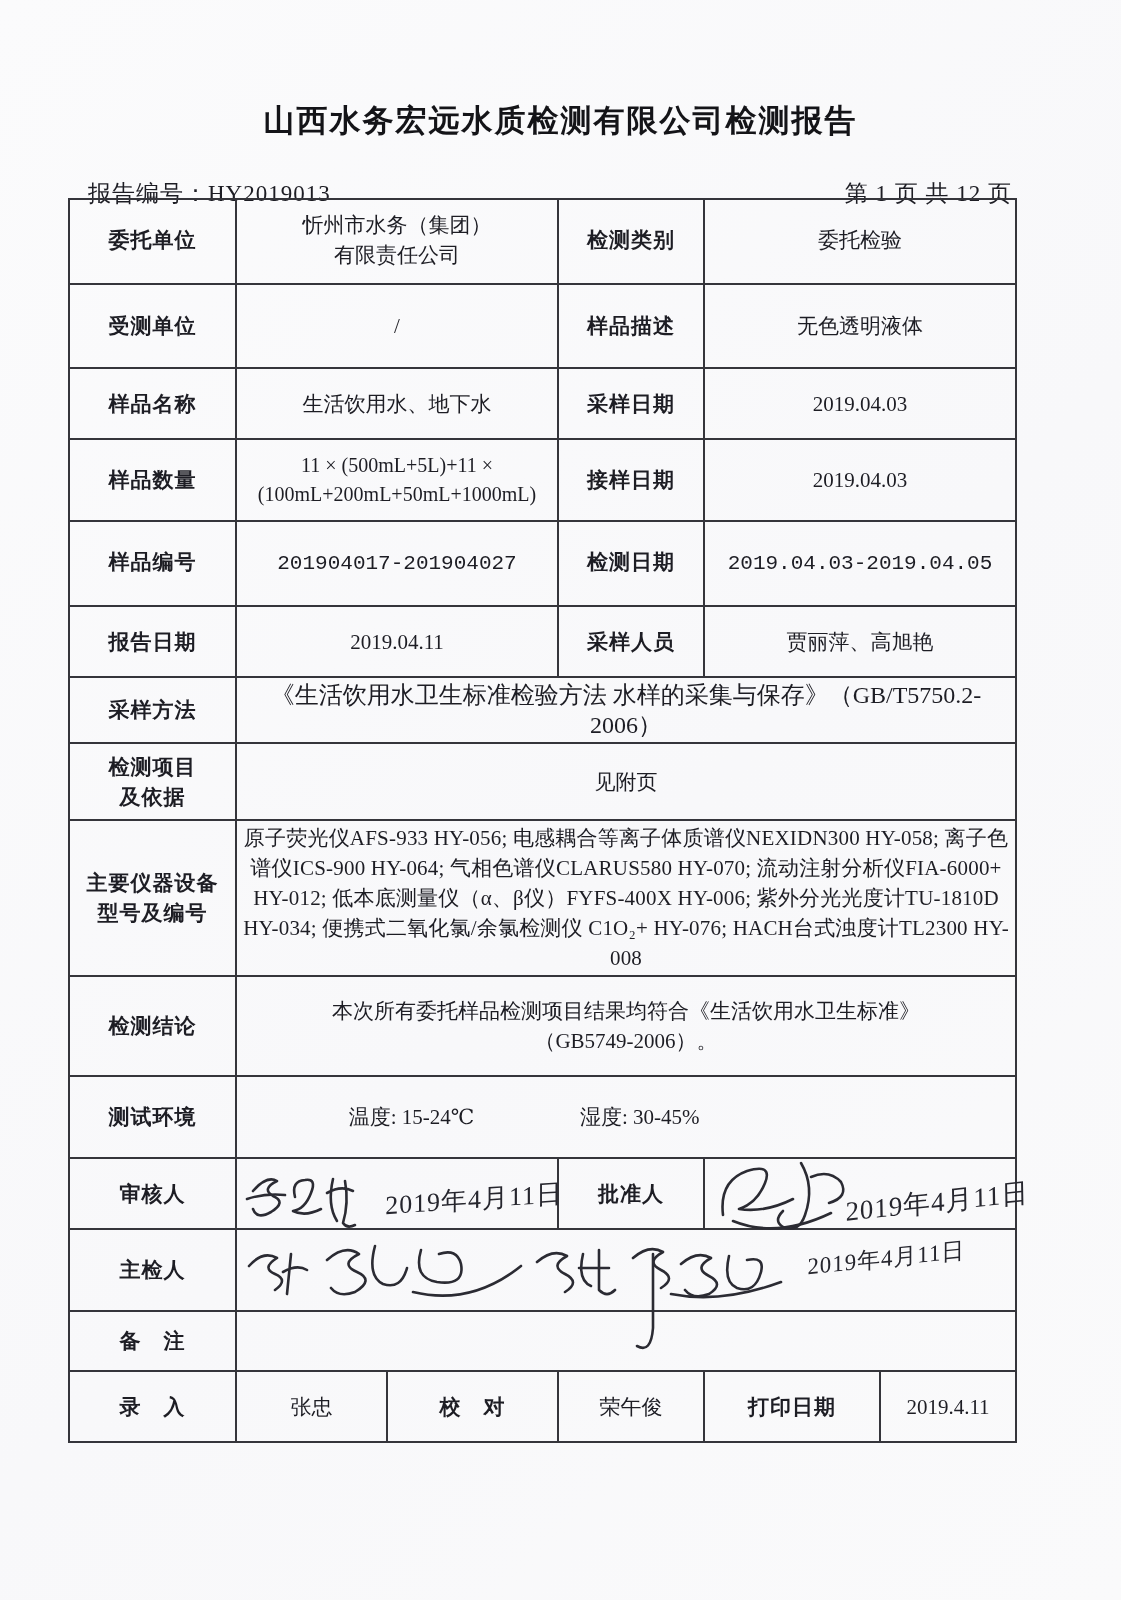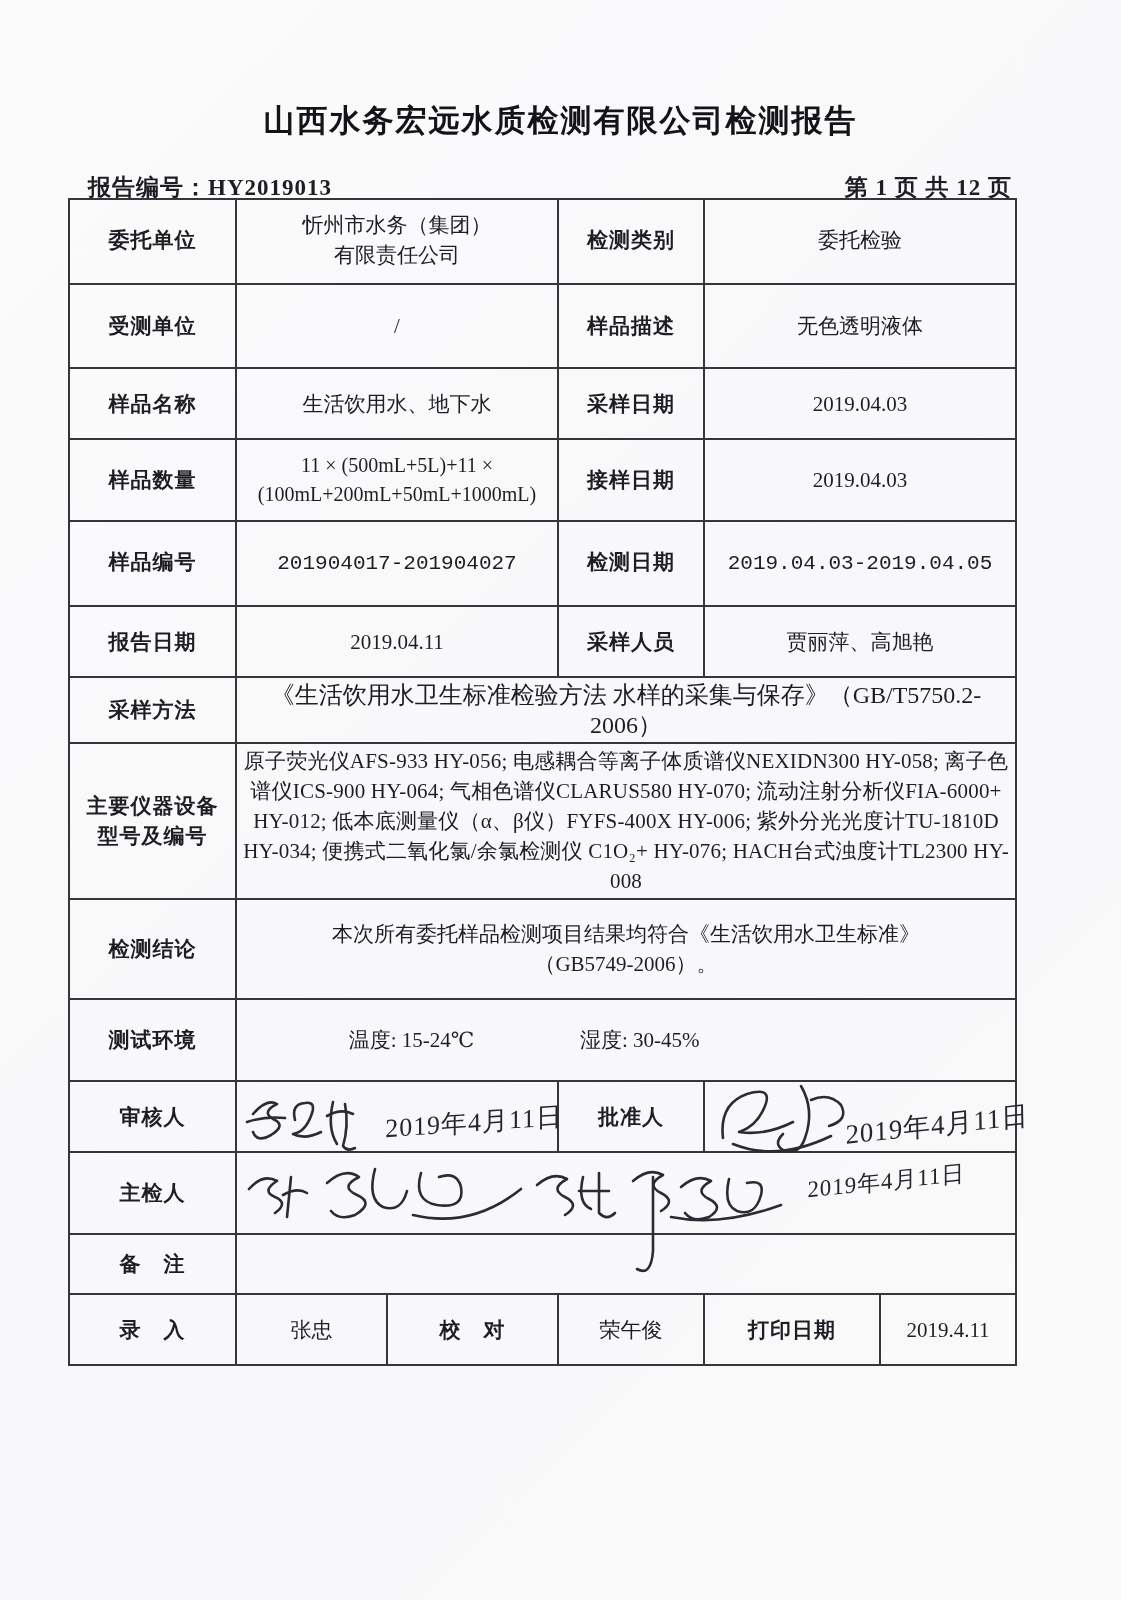--- a/index.html
+++ b/index.html
@@ -14,23 +14,23 @@
     overflow:hidden;
   }
   .doc-title {
     position:absolute; top:100px; left:0; width:100%;
     text-align:center;
     font-family:"Liberation Sans","DejaVu Sans",sans-serif;
     font-weight:bold; font-size:31px; letter-spacing:2px;
     color:#141418;
   }
   .meta-row {
-    position:absolute; top:172px; left:88px; width:924px;
+    position:absolute; top:178px; left:88px; width:924px;
     display:flex; justify-content:space-between; align-items:baseline;
-    font-size:23px; font-weight:bold; letter-spacing:1px;
+    font-size:23px; font-weight:normal; letter-spacing:1px;
   }
   table.report {
     position:absolute; top:198px; left:68px;
     width:947px; border-collapse:collapse; table-layout:fixed;
   }
   table.report td {
     border:2px solid #35353b;
     text-align:center; vertical-align:middle;
     font-size:21px; line-height:30px;
     padding:2px 6px;
@@ -139,20 +139,25 @@
       <td colspan="2">2019.04.11</td>
       <td class="lbl">采样人员</td>
       <td colspan="2">贾丽萍、高旭艳</td>
     </tr>
 
     <tr class="rh70">
       <td class="lbl">采样方法</td>
       <td colspan="5" style="font-size:24px;">《生活饮用水卫生标准检验方法 水样的采集与保存》（GB/T5750.2-2006）</td>
     </tr>
 
+    <tr class="rh77">
+      <td class="lbl">检测项目
+及依据</td>
+      <td colspan="5">见附页</td>
+    </tr>
 
     <tr class="rh146">
       <td class="lbl">主要仪器设备
 型号及编号</td>
       <td colspan="5" class="instr">原子荧光仪AFS-933  HY-056; 电感耦合等离子体质谱仪NEXIDN300  HY-058; 离子色谱仪ICS-900  HY-064; 气相色谱仪CLARUS580  HY-070; 流动注射分析仪FIA-6000+  HY-012; 低本底测量仪（α、β仪）FYFS-400X  HY-006; 紫外分光光度计TU-1810D  HY-034; 便携式二氧化氯/余氯检测仪 C1O₂+  HY-076; HACH台式浊度计TL2300  HY-008</td>
     </tr>
 
     <tr class="rh100">
       <td class="lbl">检测结论</td>
       <td colspan="5" class="concl pre">本次所有委托样品检测项目结果均符合《生活饮用水卫生标准》

